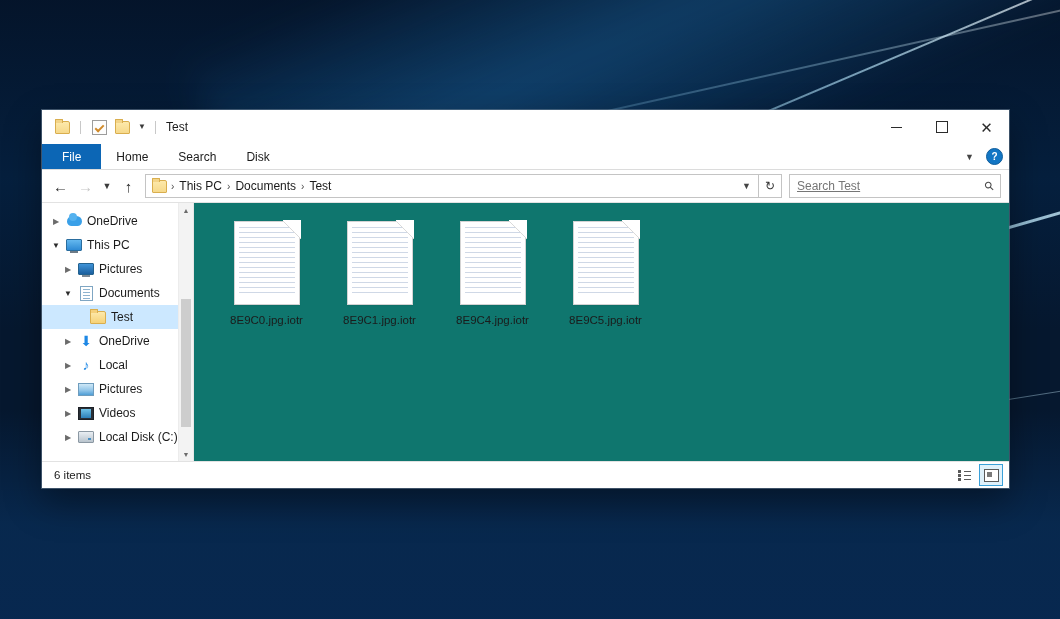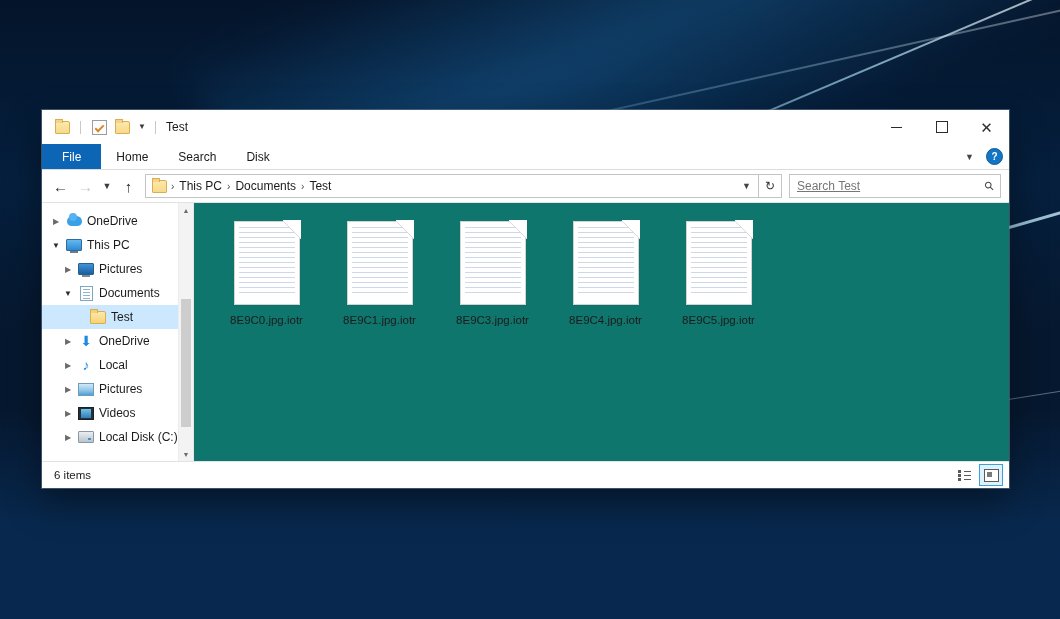--- a/index.html
+++ b/index.html
@@ -686,28 +686,20 @@
         <div class="fileitem">
           <div class="doc-wrap">
             <div class="doc-page"></div>
             <div class="doc-lines"></div>
             <div class="doc-corner"></div>
           </div>
           <div class="fname">8E9C1.jpg.iotr</div>
         </div>
 
 
-        <div class="fileitem">
-          <div class="doc-wrap">
-            <div class="doc-page"></div>
-            <div class="doc-lines"></div>
-            <div class="doc-corner"></div>
-          </div>
-          <div class="fname">8E9C3.jpg.iotr</div>
-        </div>
 
         <div class="fileitem">
           <div class="doc-wrap">
             <div class="doc-page"></div>
             <div class="doc-lines"></div>
             <div class="doc-corner"></div>
           </div>
           <div class="fname">8E9C4.jpg.iotr</div>
         </div>
 

